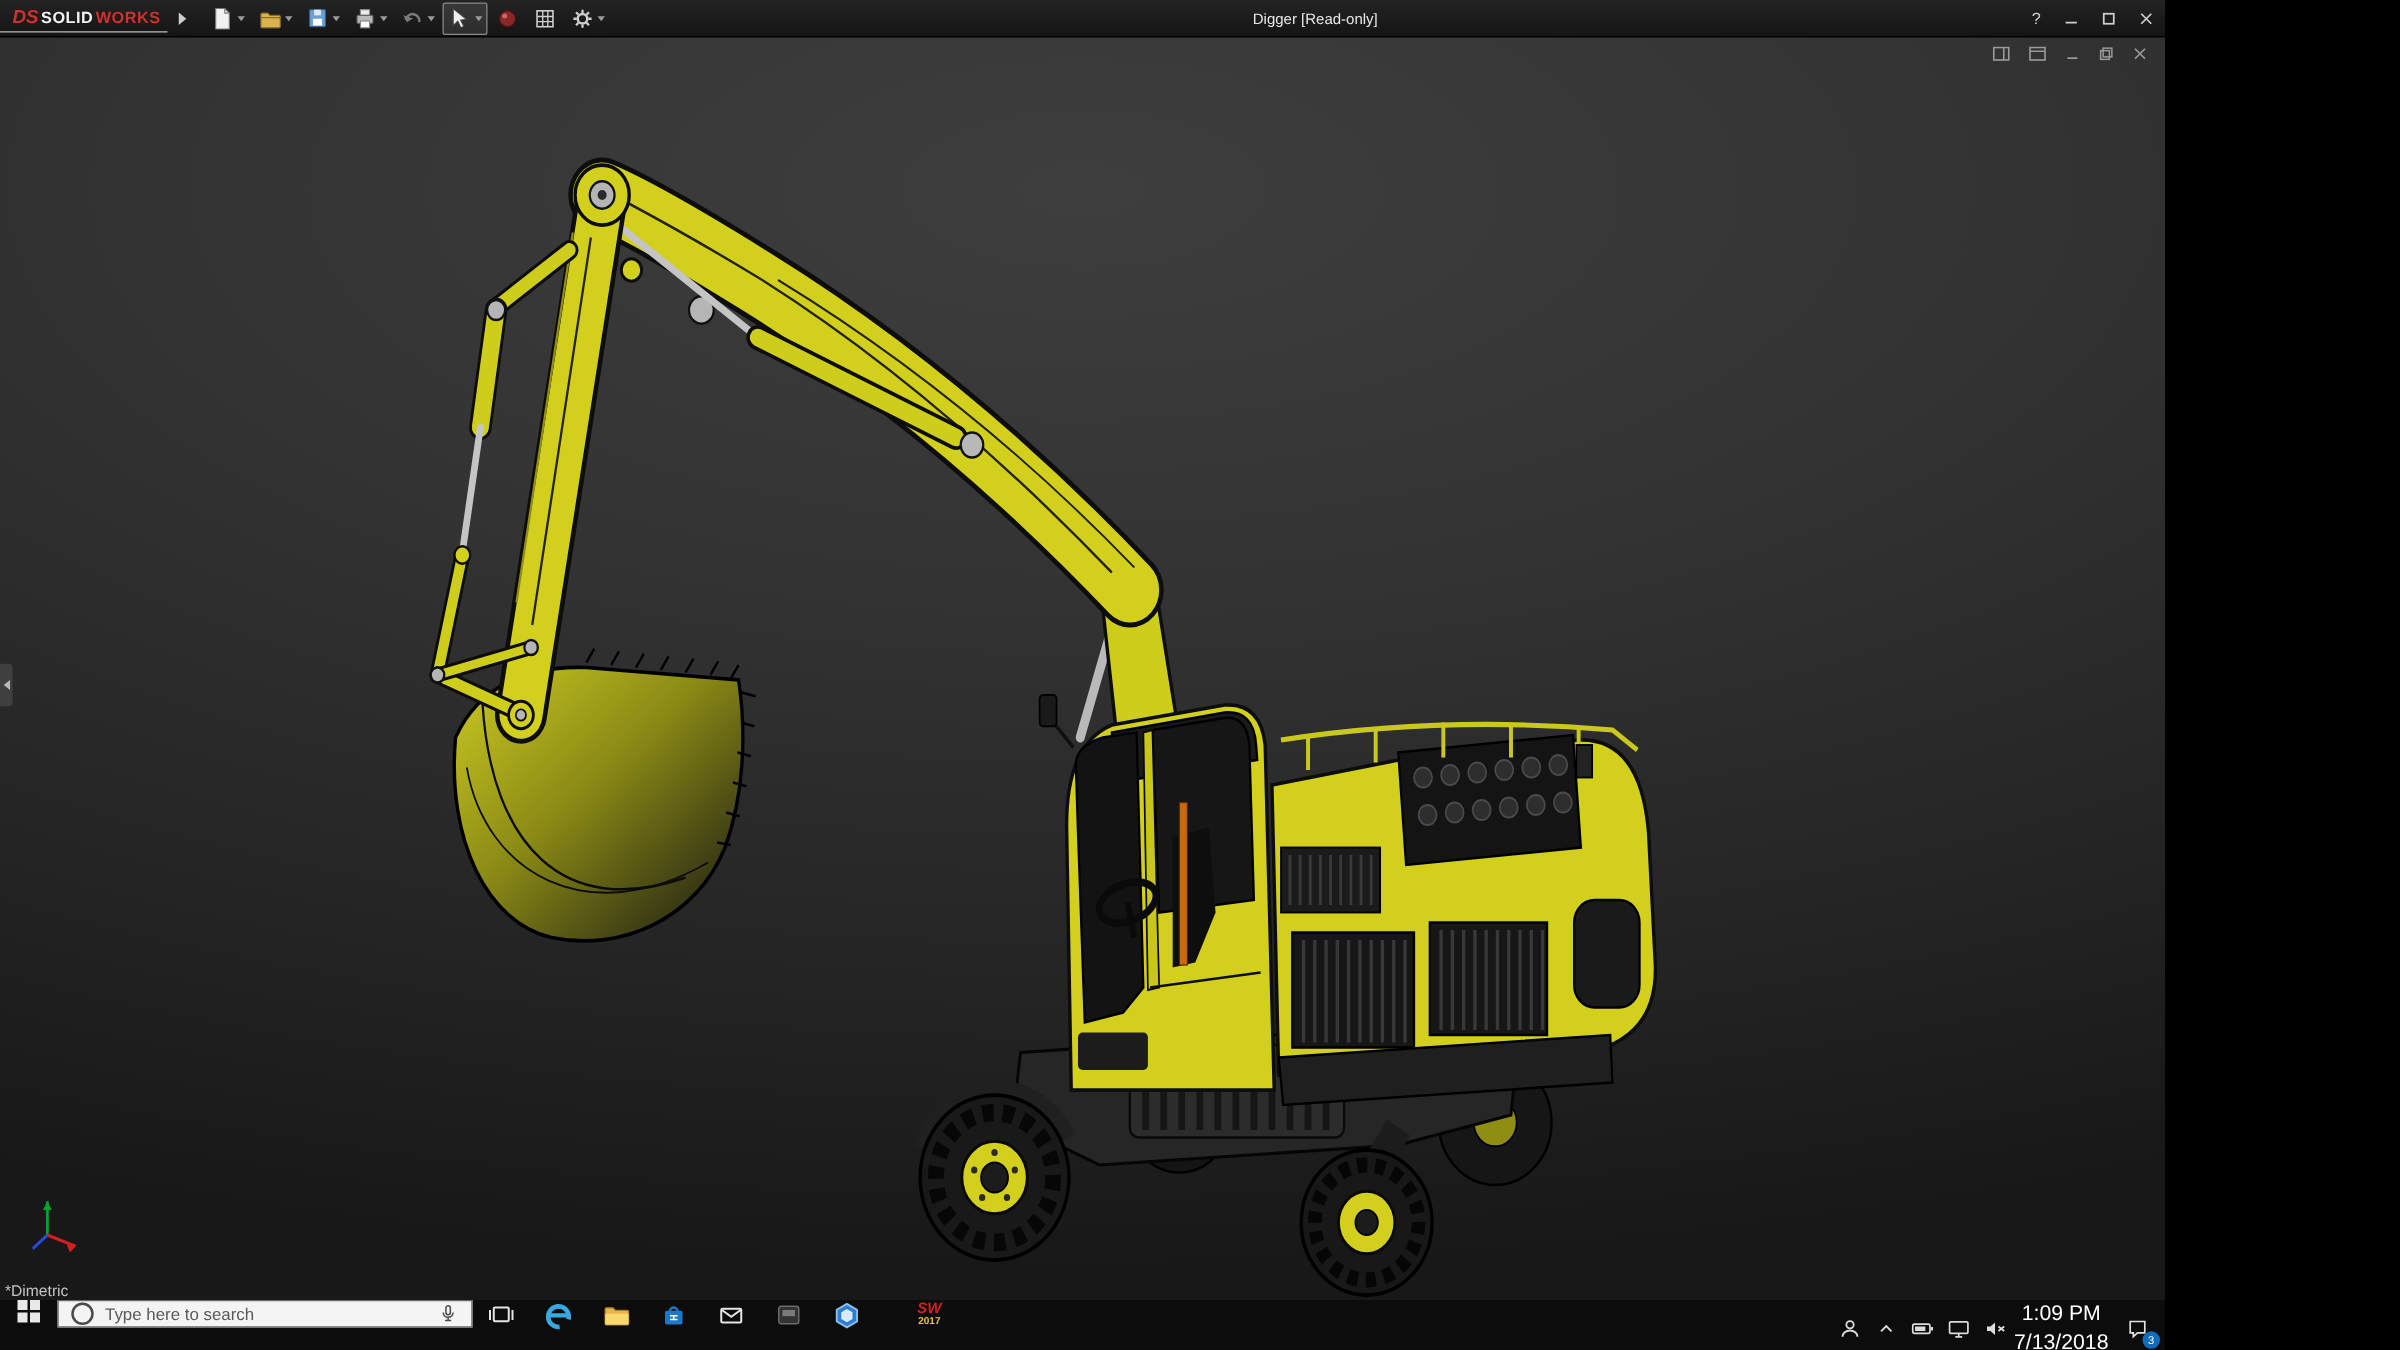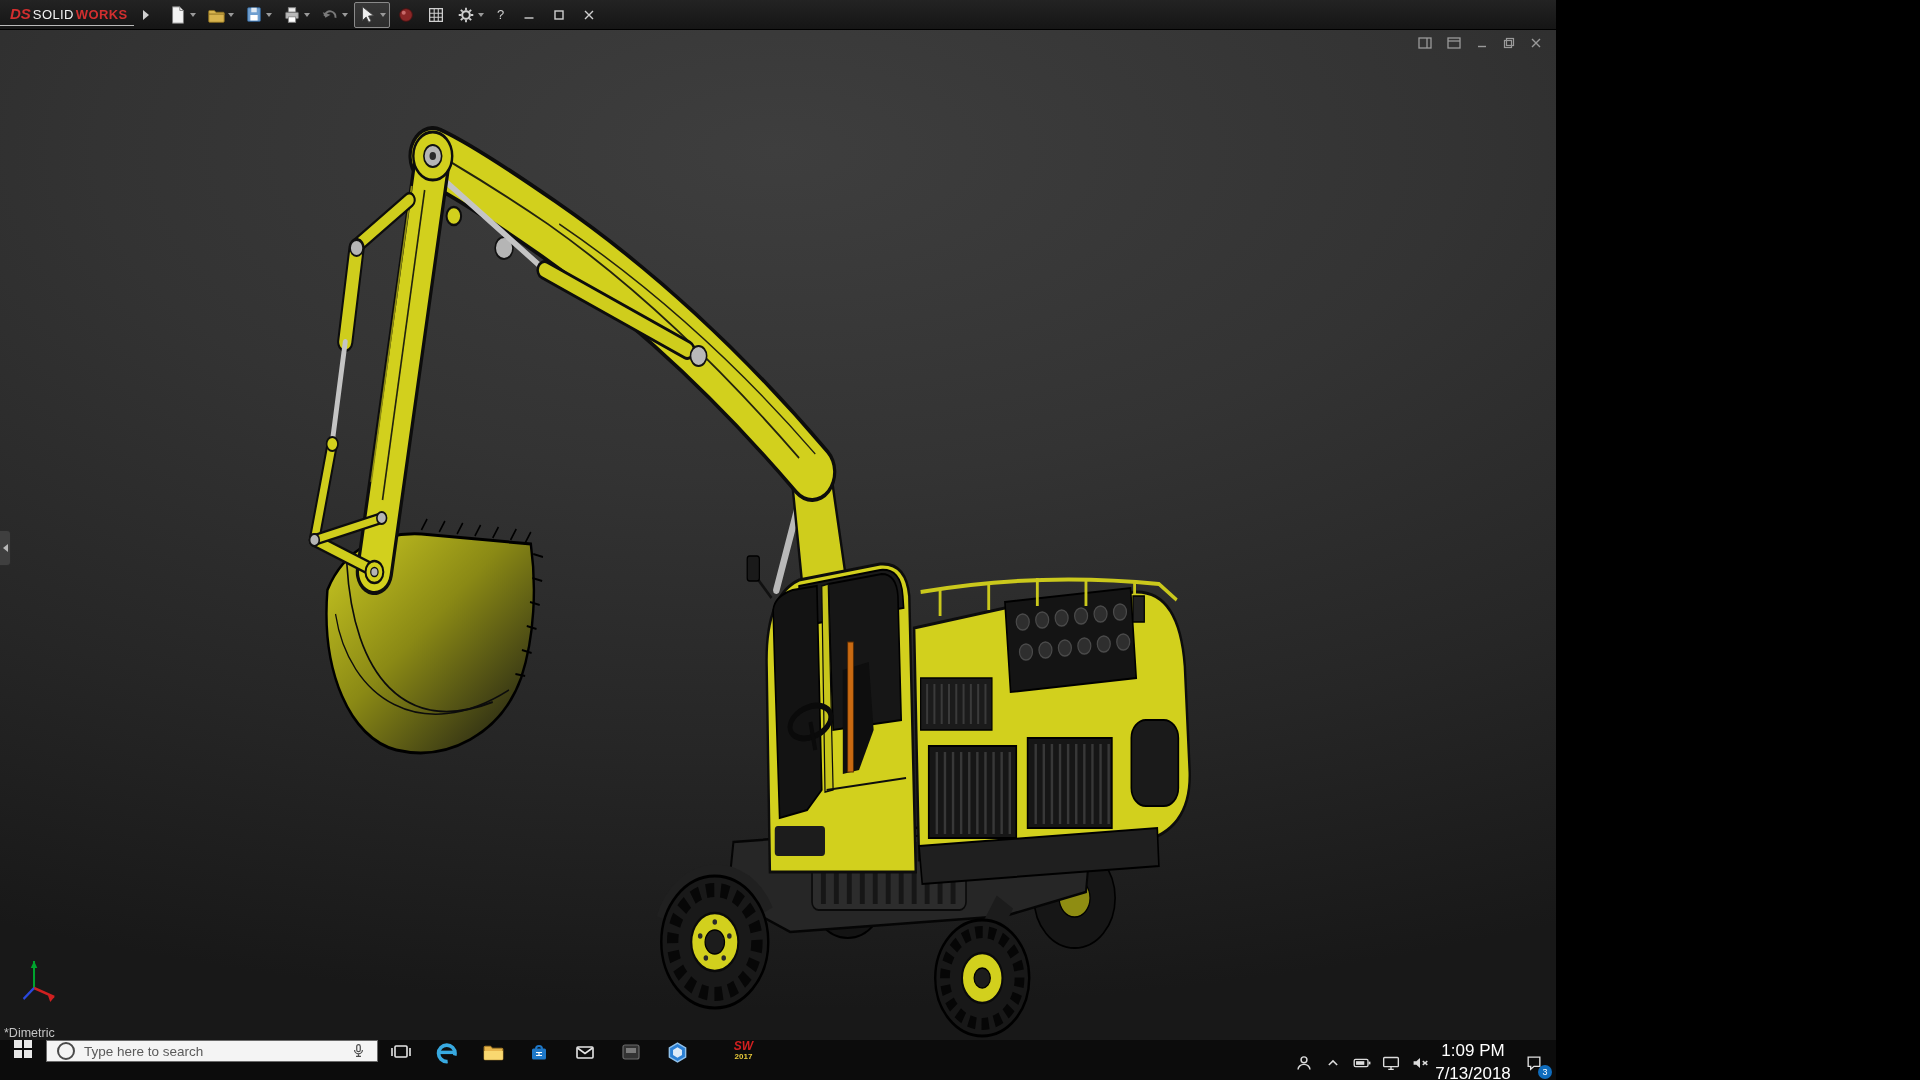--- a/index.html
+++ b/index.html
@@ -1,26 +1,26 @@
 <!DOCTYPE html>
 <html><head>
 <meta charset="utf-8">
 <style>
   * { box-sizing: border-box; margin: 0; padding: 0; }
   html,body { width:1920px; height:1080px; overflow:hidden; background:#000;
     font-family:"Liberation Sans", sans-serif; }
-  .page { width:1556px; height:1080px; display:flex; flex-direction:column; }
+  .page { width:1732px; height:1080px; display:flex; flex-direction:column; }
 
   
   .titlebar { height:30px; background:linear-gradient(#232323,#151515); display:flex;
     align-items:center; color:#dcdcdc; flex:0 0 auto; border-bottom:1px solid #000; }
   .brand { display:flex; align-items:baseline; gap:2px; padding:2px 6px 3px 10px;
     border-bottom:1px solid #b9b9b9; margin-right:4px; }
   .brand .ds { color:#d22f2f; font-weight:bold; font-style:italic; font-size:15px; }
-  .brand .solid { color:#f2f2f2; font-weight:normal; font-size:13px; letter-spacing:.4px; }
+  .brand .solid { color:#f2f2f2; font-weight:bold; font-size:13px; letter-spacing:.4px; }
   .brand .works { color:#d22f2f; font-weight:bold; font-size:13px; letter-spacing:.4px; }
   .flyout { width:16px; height:22px; display:flex; align-items:center; justify-content:center; cursor:default; }
   .flyout .tri { width:0; height:0; border-left:6px solid #cfcfcf; border-top:5px solid transparent; border-bottom:5px solid transparent; }
   .tools { display:flex; align-items:center; margin-left:10px; gap:2px; }
   .tool { height:26px; padding:0 3px; display:flex; align-items:center; gap:2px; border:1px solid transparent; border-radius:2px; }
   .tool.active { border-color:#8a8a8a; background:rgba(255,255,255,.10); }
   .tool svg { display:block; }
   .caret { width:0; height:0; border-top:4px solid #9a9a9a; border-left:3.5px solid transparent; border-right:3.5px solid transparent; }
   .tb-title { flex:1; text-align:center; font-size:12px; color:#e8e8e8; white-space:nowrap; }
   .tb-right { display:flex; align-items:center; flex:0 0 auto; }
@@ -132,20 +132,21 @@
       </div>
       <div class="tool">
         <svg width="20" height="20" viewBox="0 0 22 22">
           <circle cx="11" cy="11" r="4.2" fill="none" stroke="#cfcfcf" stroke-width="2.2"></circle>
           <path d="M11 3 V6 M11 16 V19 M3 11 H6 M16 11 H19 M5.3 5.3 L7.4 7.4 M14.6 14.6 L16.7 16.7 M16.7 5.3 L14.6 7.4 M7.4 14.6 L5.3 16.7" stroke="#cfcfcf" stroke-width="2"></path>
         </svg>
           <div class="caret"></div>
       </div>
     </div>
 
+    <div class="tb-title">Digger [Read-only]</div>
 
     <div class="tb-right">
       <div class="tb-help">?</div>
       <div class="winbtn">
         <svg width="12" height="12" viewBox="0 0 12 12">
             <path d="M1.5 9 H10.5" stroke="#cfcfcf" stroke-width="1.4"></path>
           </svg>
       </div>
       <div class="winbtn">
         <svg width="12" height="12" viewBox="0 0 12 12">

